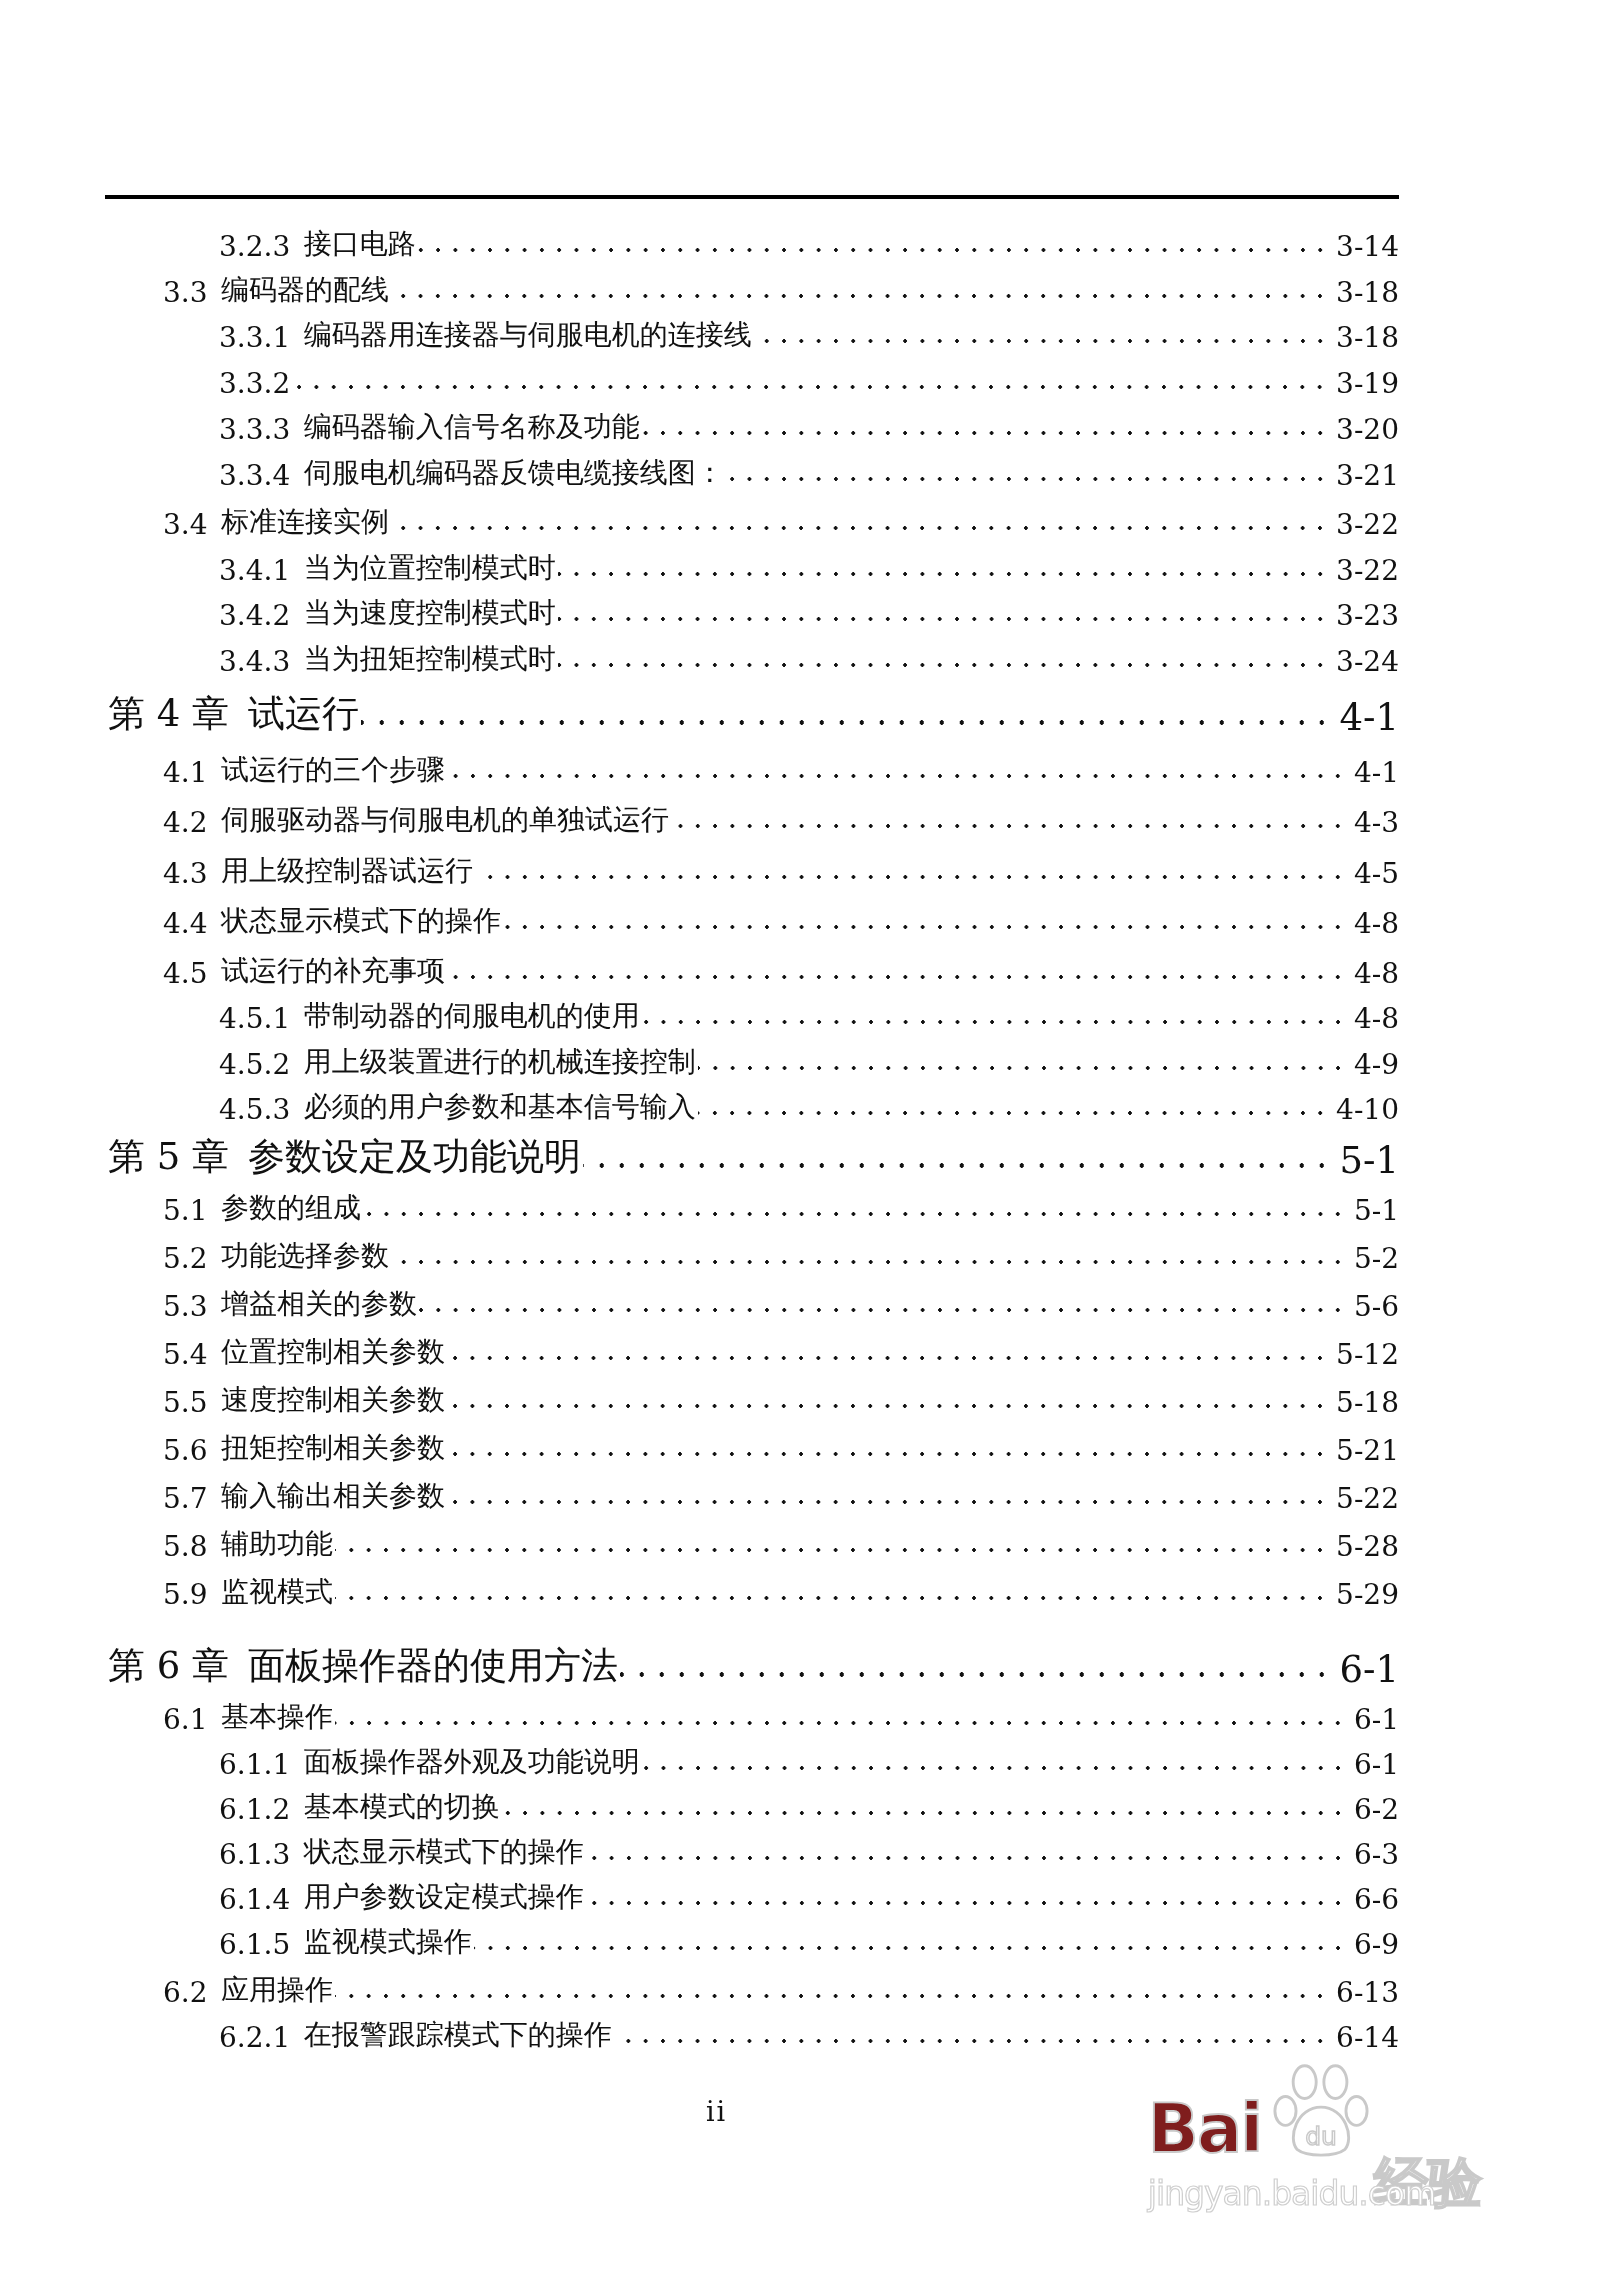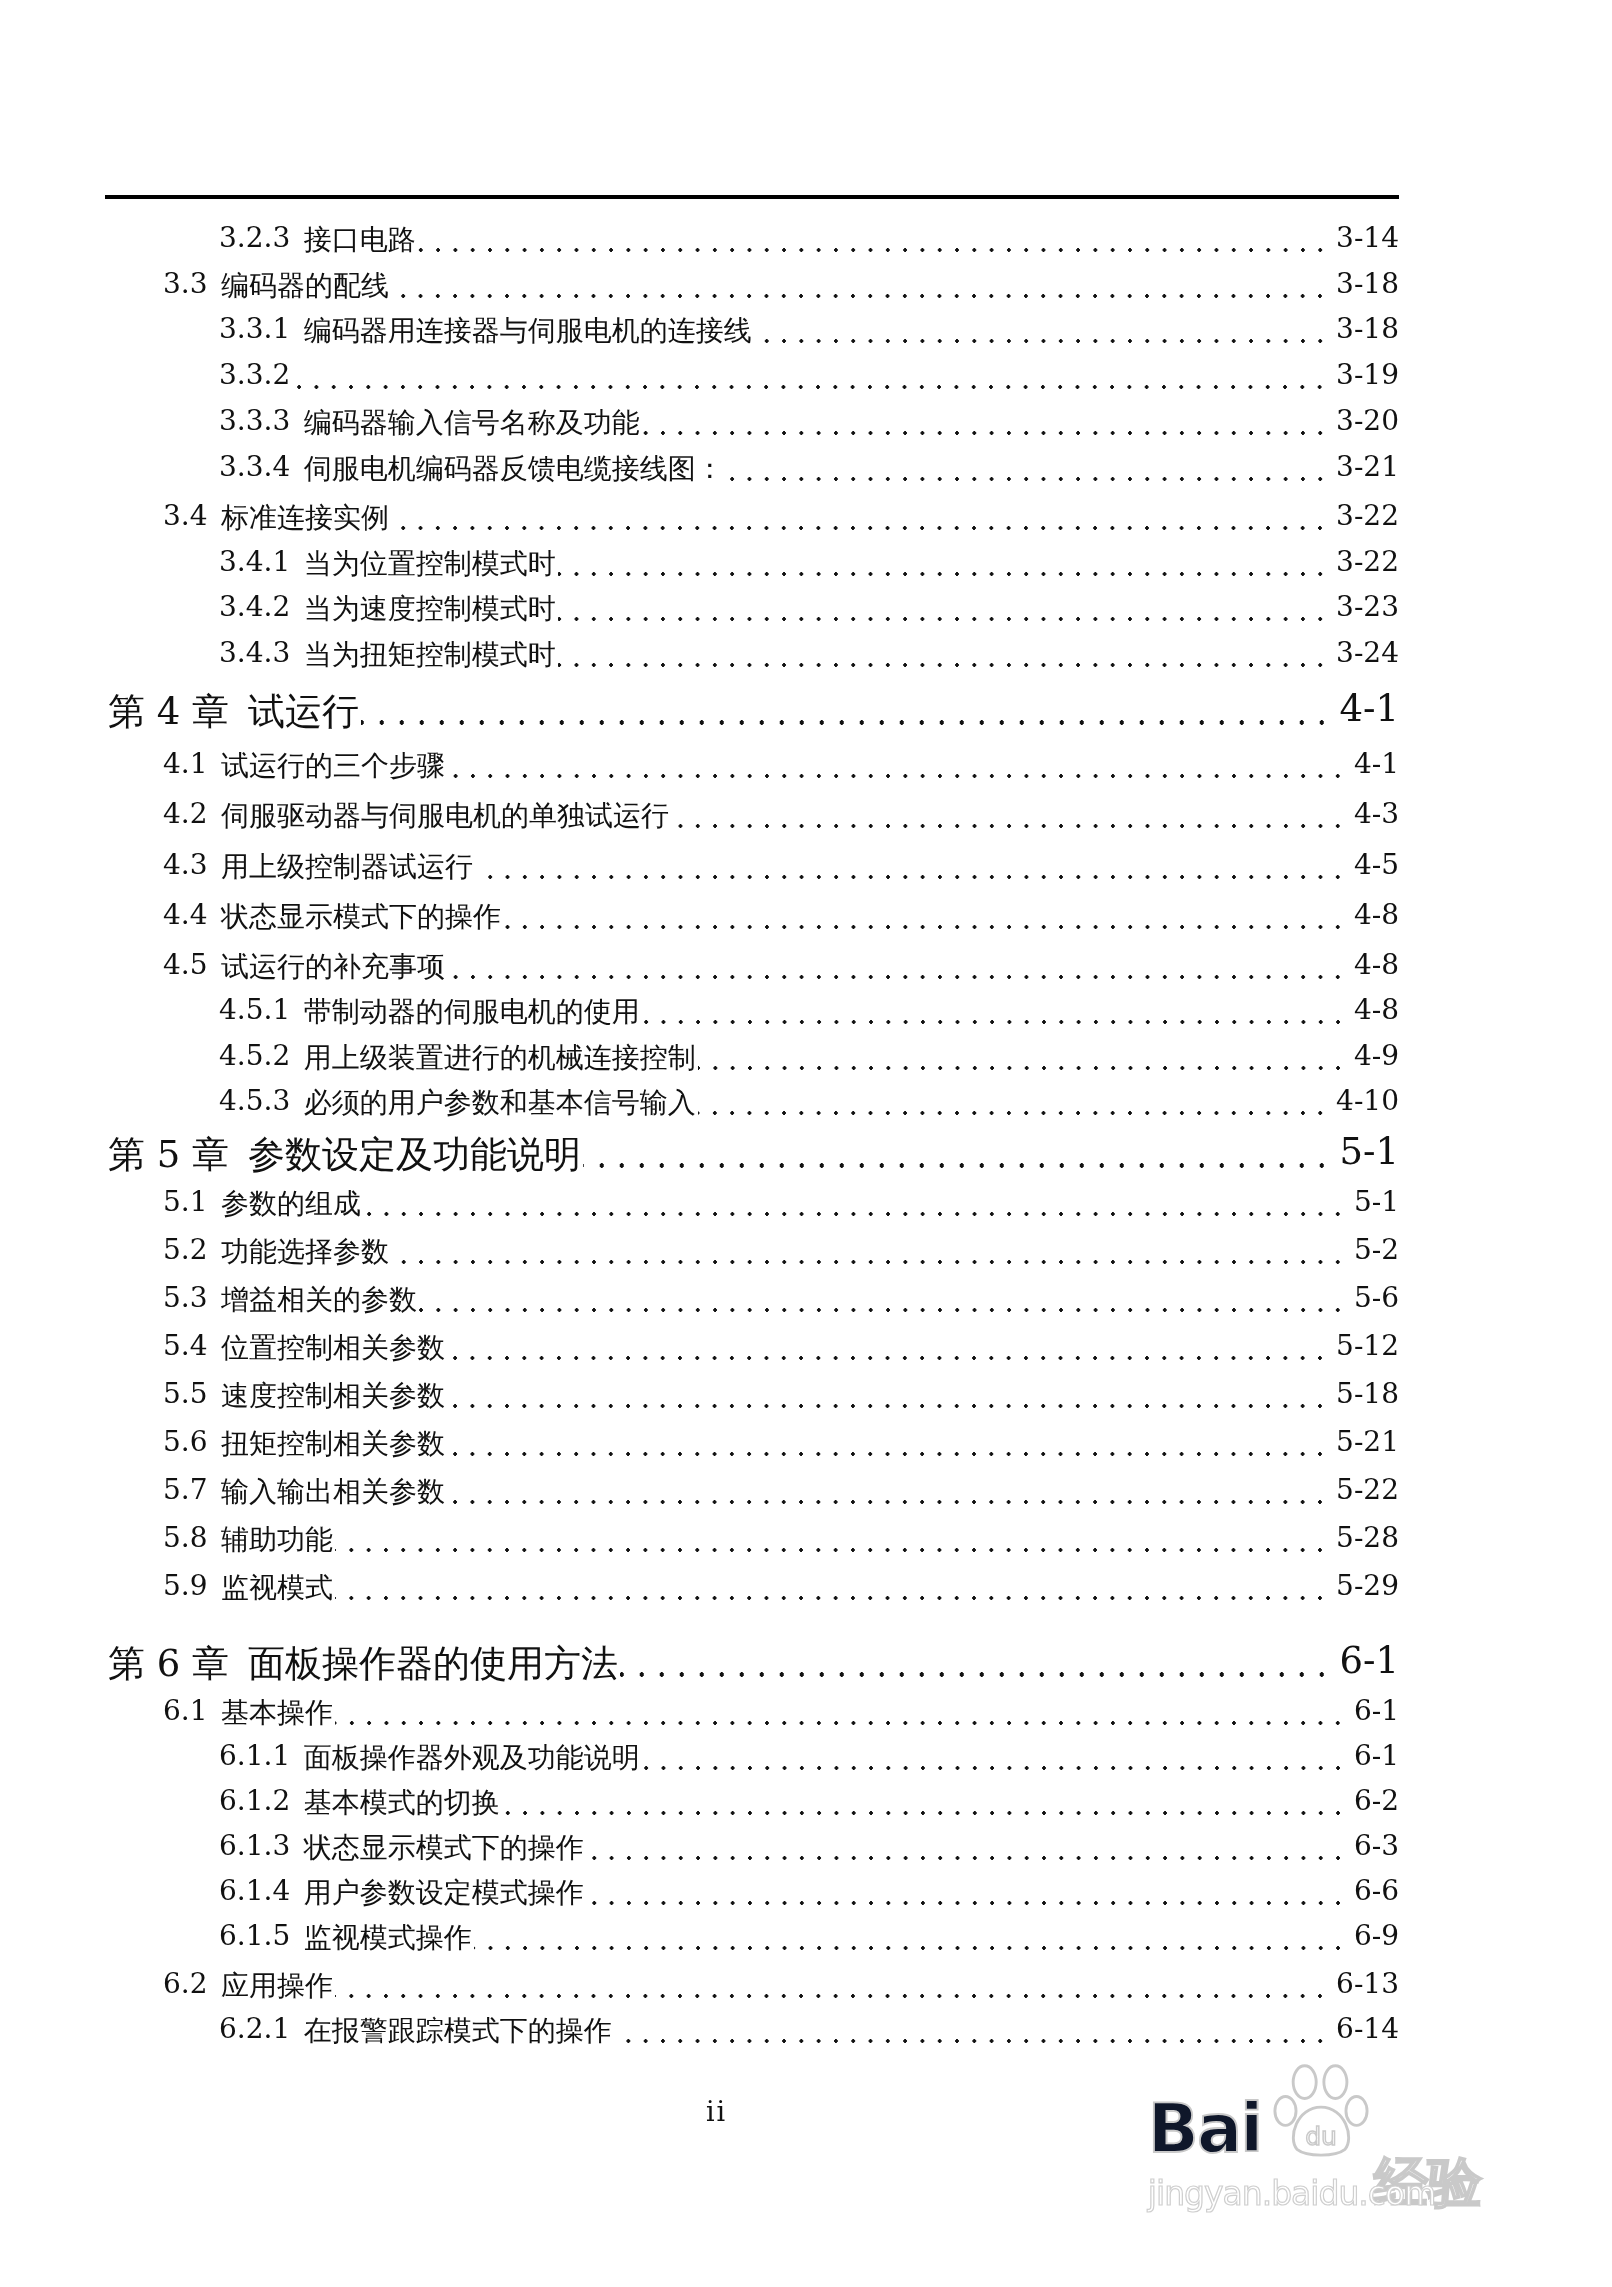--- a/index.html
+++ b/index.html
@@ -1,40 +1,40 @@
 <!DOCTYPE html>
 <html><head>
 <meta charset="utf-8">
 <style>
   html, body { margin: 0; padding: 0; background: #ffffff; }
   body { width: 1612px; height: 2287px; position: relative; overflow: hidden;
          font-family: "DejaVu Serif", "Liberation Serif", serif; color: #111; }
   .rule { position: absolute; left: 105px; top: 195px; width: 1294px; height: 3.8px; background: #000; }
   .toc { position: absolute; left: 0; top: 0; width: 1612px; }
-  .row { position: absolute; height: 42px; display: flex; align-items: flex-start; right: 213px; white-space: nowrap; }
+  .row { position: absolute; height: 42px; display: flex; align-items: flex-end; right: 213px; white-space: nowrap; }
   .row .num { flex: none; }
   .row .title { flex: none; margin-left: 13.4px; }
   .row .dots { flex: 1 1 auto; overflow: hidden; margin: 0 7.7px 0 1.9px; height: 100%; position: relative; }
   .row .dots::before { content: ""; position: absolute; left: 0; right: 0; bottom: 11.5px; height: 3.8px;
       background-image: radial-gradient(circle, #111 1.5px, transparent 1.8px);
       background-size: 17.3px 3.8px; background-repeat: repeat-x; background-position: right center; }
   .row .page { flex: none; min-width: 38px; text-align: right; }
   .lvl1 { left: 108px; font-size: 37px; height: 52px; }
   .lvl1 .dots::before { background-size: 20px 4.8px; height: 4.8px; bottom: 14.4px;
       background-image: radial-gradient(circle, #111 2.1px, transparent 2.4px); }
   .lvl1 .title { margin-left: 19px; }
   .lvl1 .num { letter-spacing: 0; }
   .lvl2 { left: 163px; font-size: 28px; }
   .lvl3 { left: 219px; font-size: 28px; }
   .lvl1 .page { font-size: 37px; }
   .footer-page { position: absolute; left: 706px; top: 2096px; font-size: 27px; letter-spacing: 1.9px; }
   .watermark { position: absolute; left: 1143px; top: 2061px; width: 365px; height: 168px;
       color: #fff; font-family: "DejaVu Sans", sans-serif; }
   .wm-logo { position: absolute; left: 4.8px; top: 29px; font-size: 67px; font-weight: bold;
-      -webkit-text-stroke: 1.9px #c9c9c9; color: #0f172a; letter-spacing: -1.9px; text-align: right; }
+      -webkit-text-stroke: 1.9px #c9c9c9; color: #7f1d1d; letter-spacing: -1.9px; text-align: right; }
   .wm-cn { position: absolute; left: 231px; top: 38px; font-size: 54px; font-weight: bold;
       -webkit-text-stroke: 1.9px #c9c9c9; color: #fff; margin-top: 48px; }
   .wm-url { position: absolute; left: 4.8px; top: 113px; font-size: 33px;
       -webkit-text-stroke: 1.2px #cfcfcf; color: #fff; letter-spacing: -1px; }
   .wm-paw { position: absolute; left: 125px; top: 0px; width: 106px; height: 96px; }
 </style>
 </head>
 <body>
 
 <div class="rule"></div>

